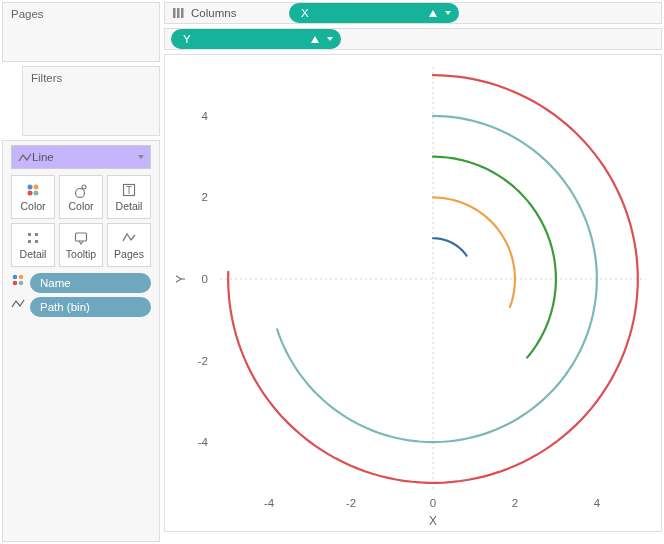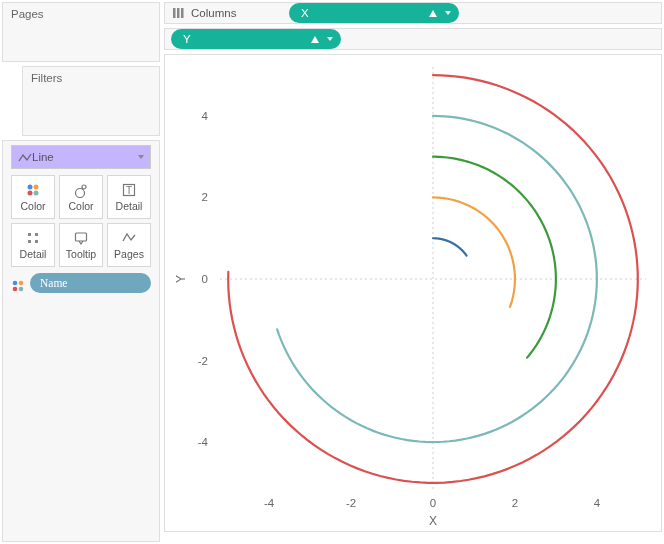--- a/index.html
+++ b/index.html
@@ -84,24 +84,23 @@
     justify-content: center;
     gap: 2px;
     font-size: 10.5px;
     color: #555;
   }
   .marks-cell .icon { width:16px; height:16px; display:flex; align-items:center; justify-content:center; }
 
   .pill-row {
     margin: 2px 8px 4px 8px;
     display: flex;
-    align-items: flex-end;
+    align-items: flex-start;
     gap: 5px;
     font-size: 11.5px;
-    font-family: Liberation Serif, serif;
   }
   .pill-row .icon { width:14px; height:14px; display:flex; align-items:center; justify-content:center; }
   .pill {
     flex: 1;
     background: #6fa7bf;
     color: #fff;
     border-radius: 10px;
     padding: 2px 10px;
     font-size: 11.5px;
     line-height: 16px;
@@ -258,20 +257,28 @@
       <div class="pill-row">
         <span class="icon">
           <svg width="14" height="14">
               <circle cx="4" cy="4" r="2.3" fill="#4f8dd6"></circle>
               <circle cx="10" cy="4" r="2.3" fill="#f0a146"></circle>
               <circle cx="4" cy="10" r="2.3" fill="#dc5050"></circle>
               <circle cx="10" cy="10" r="2.3" fill="#7bb8b8"></circle>
             </svg>
         </span>
         <div class="pill">Name</div>
+      </div>
+      <div class="pill-row">
+        <span class="icon">
+          <svg width="14" height="14">
+              <path d="M1 10 L5 4 L9 9 L13 3" stroke="#666" stroke-width="1.3" fill="none"></path>
+            </svg>
+        </span>
+        <div class="pill">Path (bin)</div>
       </div>
     </div>
   </div>
 
   <div class="main">
     <div class="shelf-row">
       <div class="shelf-label">
         <span class="icon">
           <svg width="14" height="14">
               <rect x="2" y="2" width="2.5" height="10" fill="#888"></rect>

